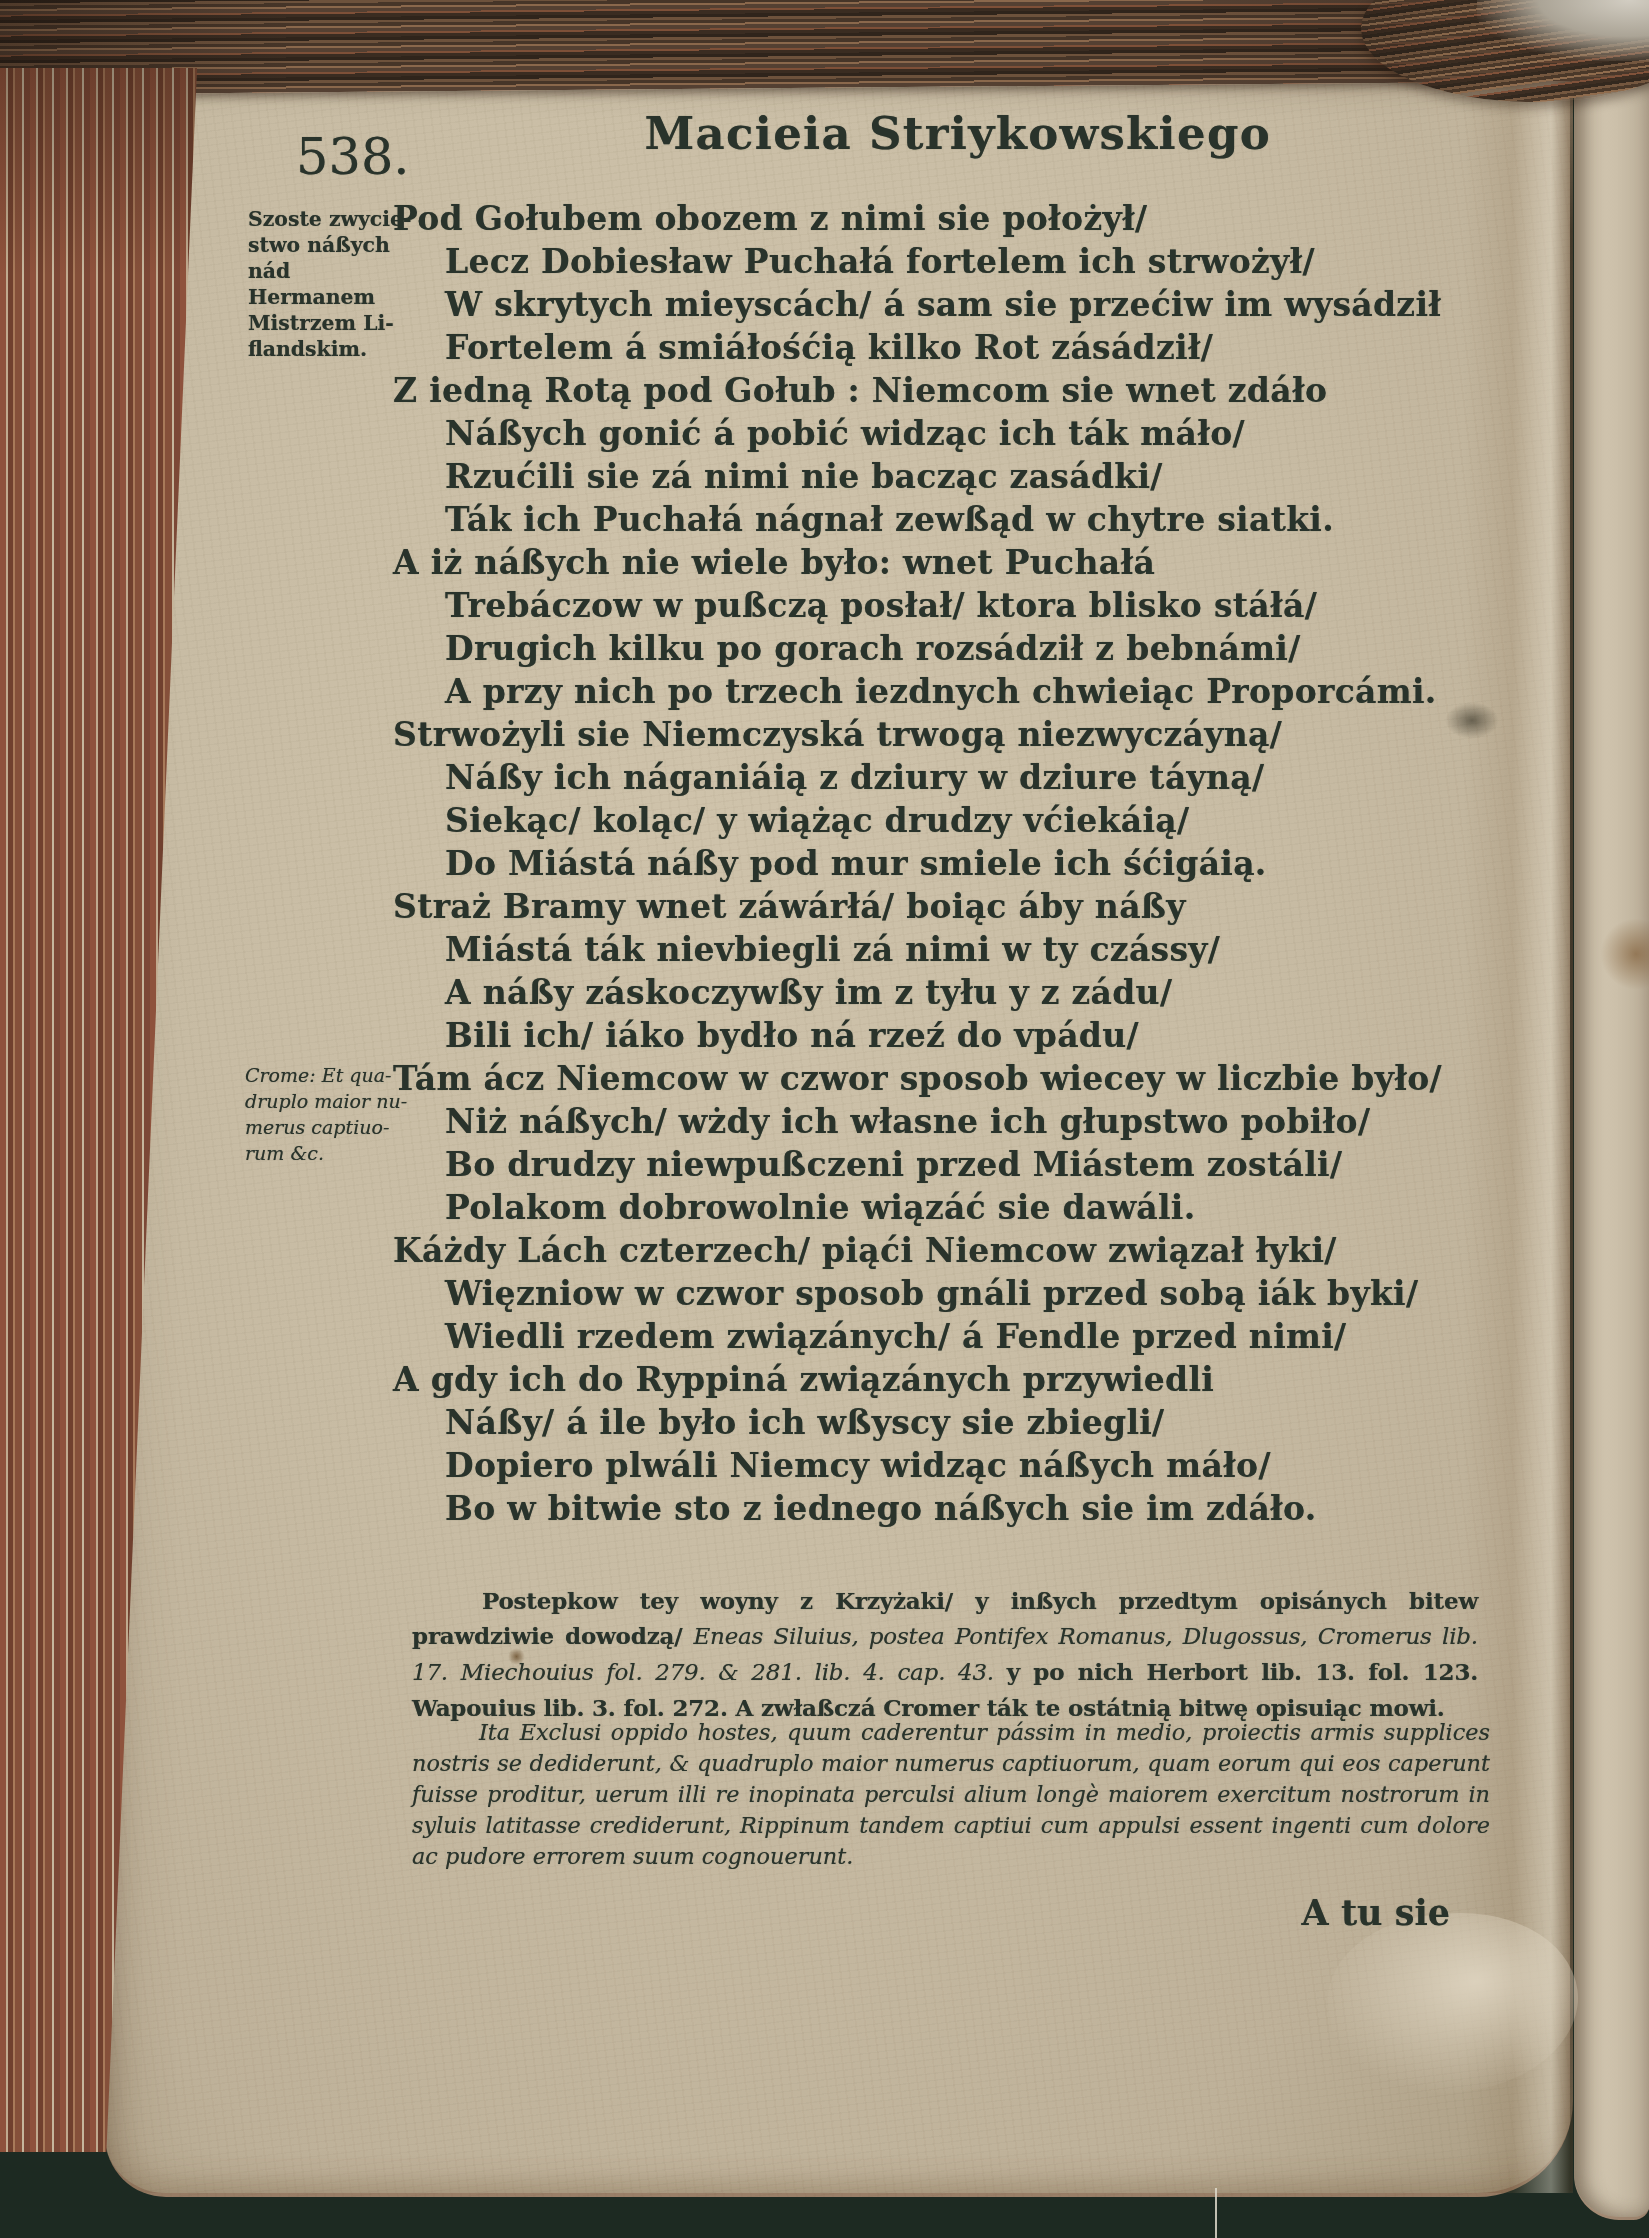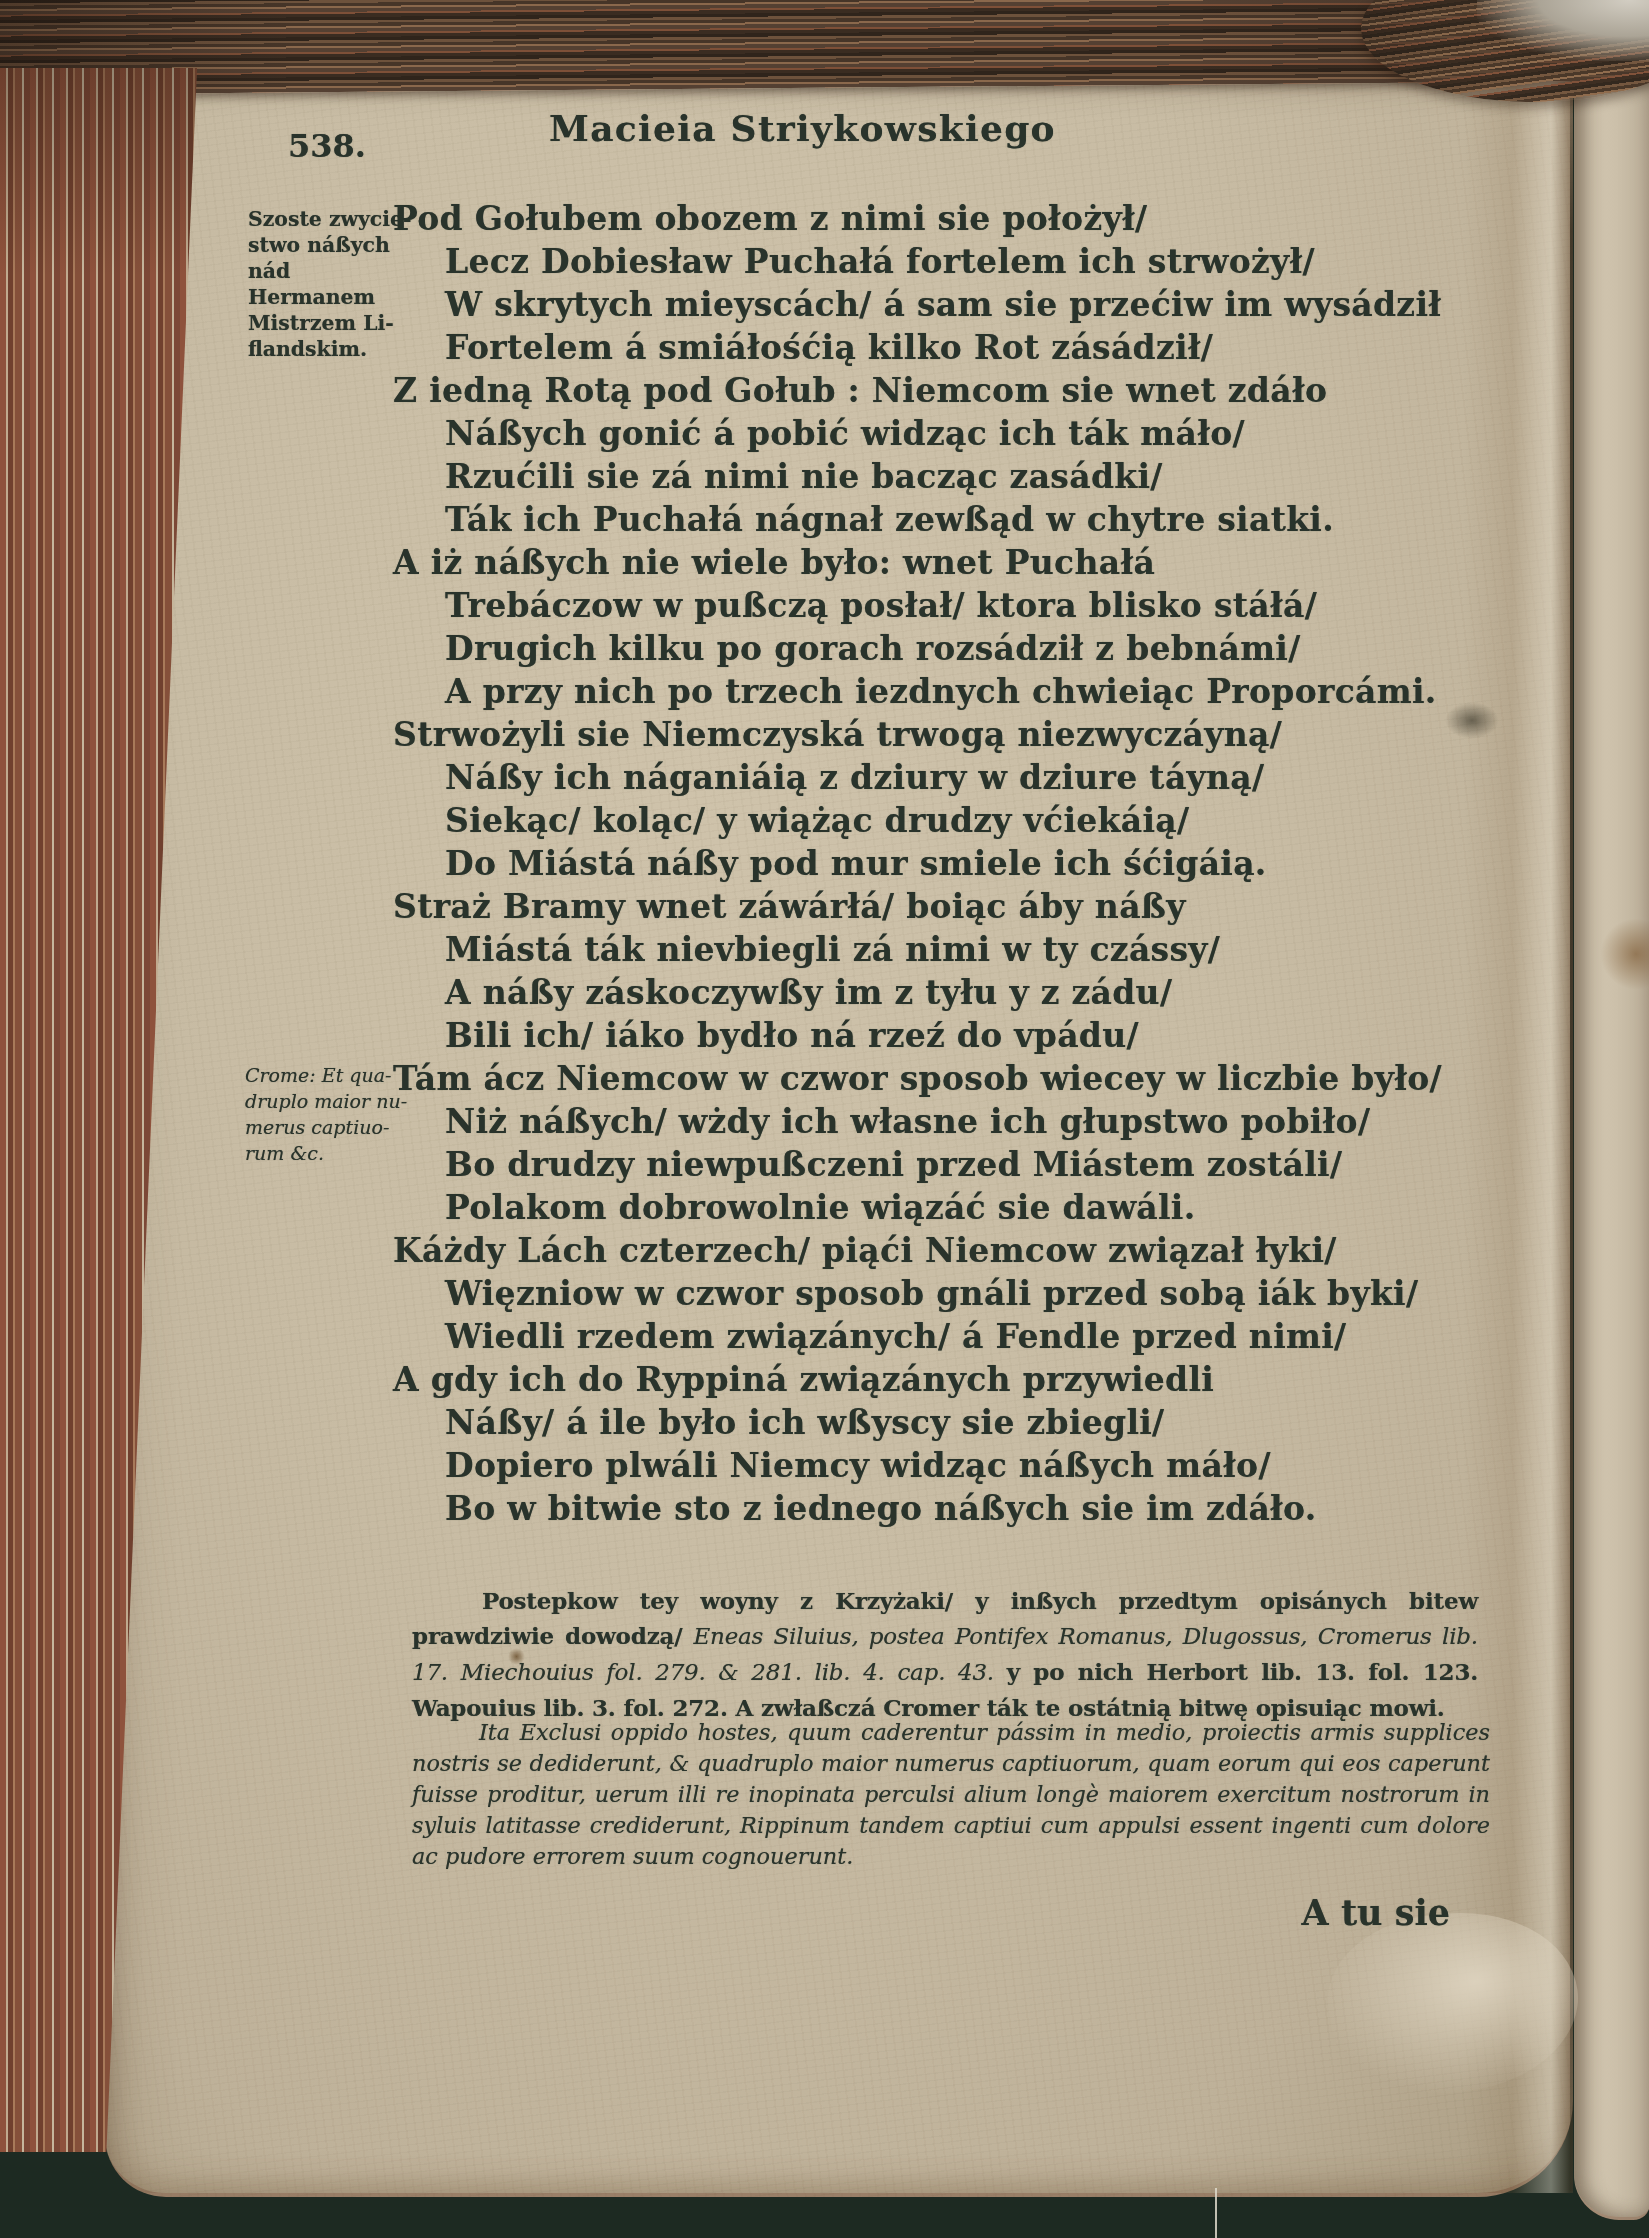--- a/index.html
+++ b/index.html
@@ -60,23 +60,23 @@
     background:radial-gradient(circle, rgba(90,60,25,.7), rgba(90,60,25,0) 70%);}
   .damage-patch{position:absolute;left:1329px;top:1913px;width:249px;height:179px;
     transform:rotate(-8deg);border-radius:45% 55% 50% 50%;
     background:radial-gradient(ellipse at 60% 40%, rgba(224,214,194,.9), rgba(224,214,194,0) 75%);}
   .white-line{position:absolute;left:1215px;top:2188px;width:1.9px;height:51px;
     background:#ded9cb;opacity:.85;}
 
   
   .content{position:absolute;left:0;top:0;width:1650px;height:2239px;
     text-shadow:0 0 0.8px rgba(40,48,40,.6);}
-  .page-number{position:absolute;left:288px;top:127px;font-size:32px;font-weight:bold;}
-  .running-title{position:absolute;left:549px;top:107px;width:722px;text-align:left;
-    font-size:36px;font-weight:bold;letter-spacing:1.3px;}
+  .page-number{position:absolute;left:296px;top:127px;font-size:51px;font-weight:normal;}
+  .running-title{position:absolute;left:549px;top:107px;width:722px;text-align:right;
+    font-size:45px;font-weight:bold;letter-spacing:1.3px;}
   .margin-note{position:absolute;font-weight:bold;}
   .margin-note-1{left:248px;top:206px;width:173px;font-size:20.4px;line-height:26px;}
   .margin-note-2{left:245px;top:1062px;width:166px;font-size:19px;line-height:26px;
     font-style:italic;font-weight:normal;}
   .poem{position:absolute;left:393px;top:197px;font-size:33px;font-weight:bold;letter-spacing:0.3px;}
   .poem-line{height:43px;line-height:43px;white-space:nowrap;}
   .poem-line.indent{padding-left:52px;}
   .prose{position:absolute;left:412px;top:1583px;width:1066px;font-size:23px;font-weight:bold;
     line-height:35px;text-indent:70px;text-align:justify;letter-spacing:-0.2px;}
   .prose .it{font-weight:normal;font-style:italic;}

